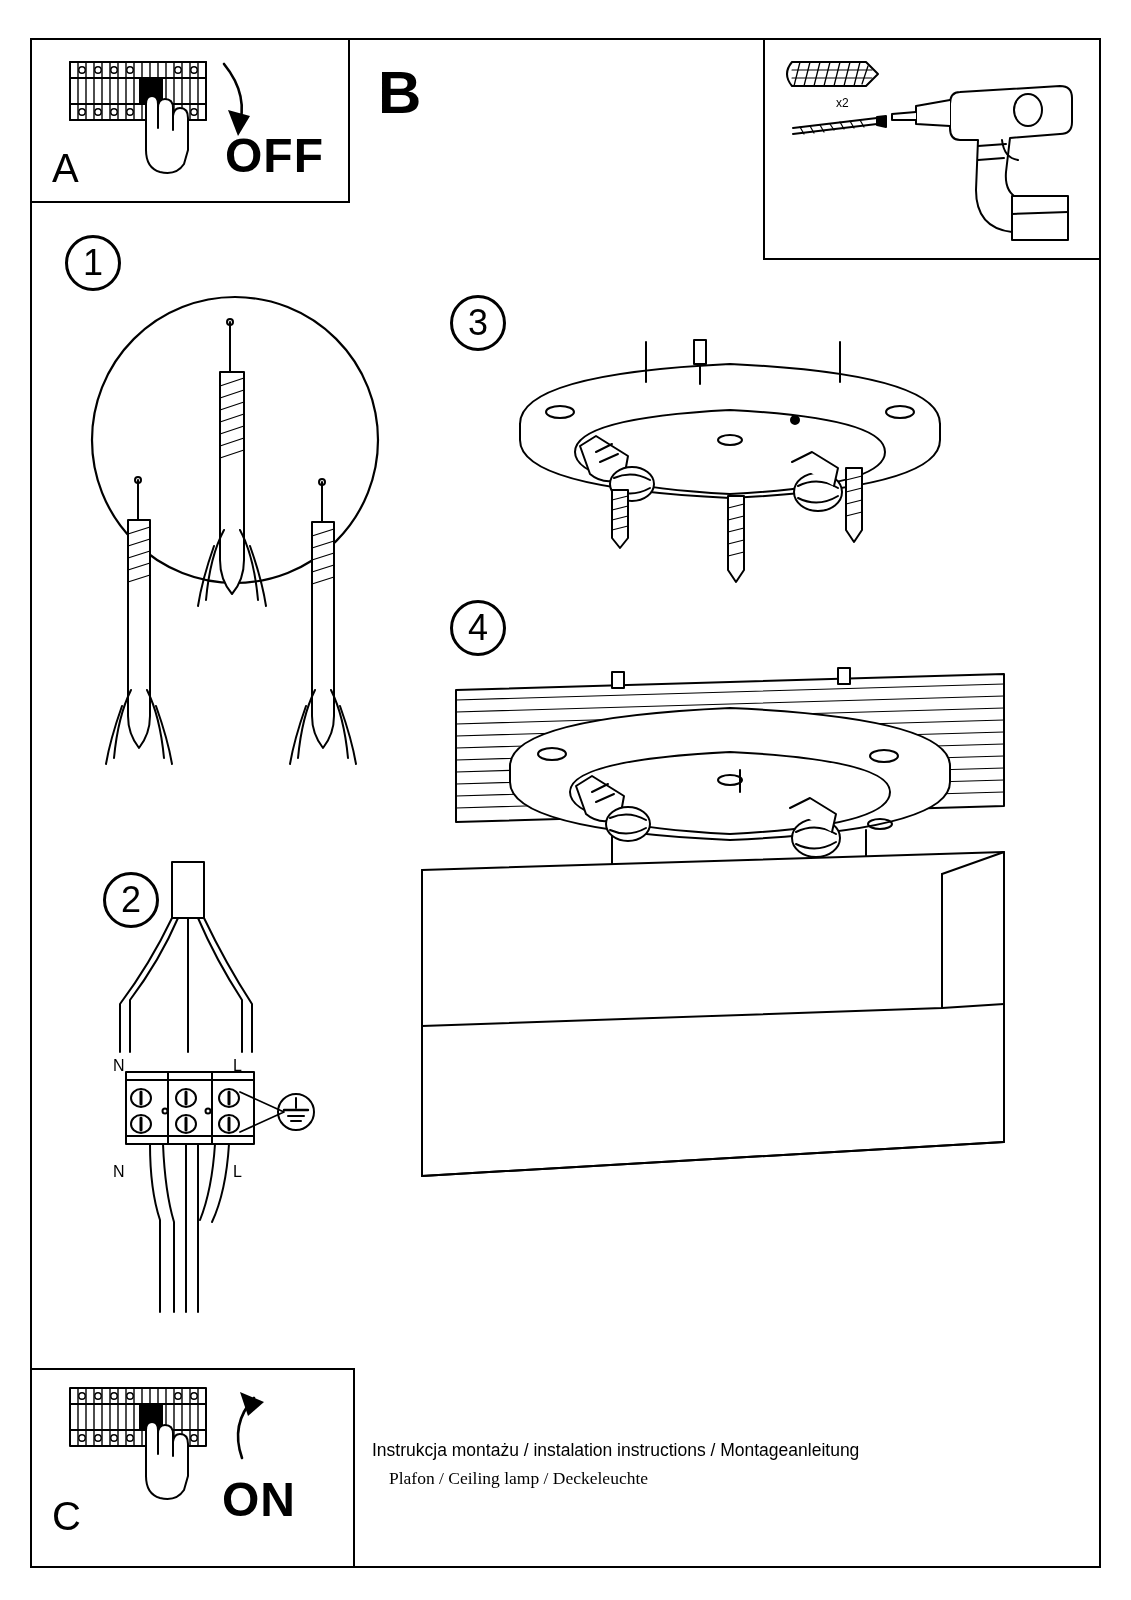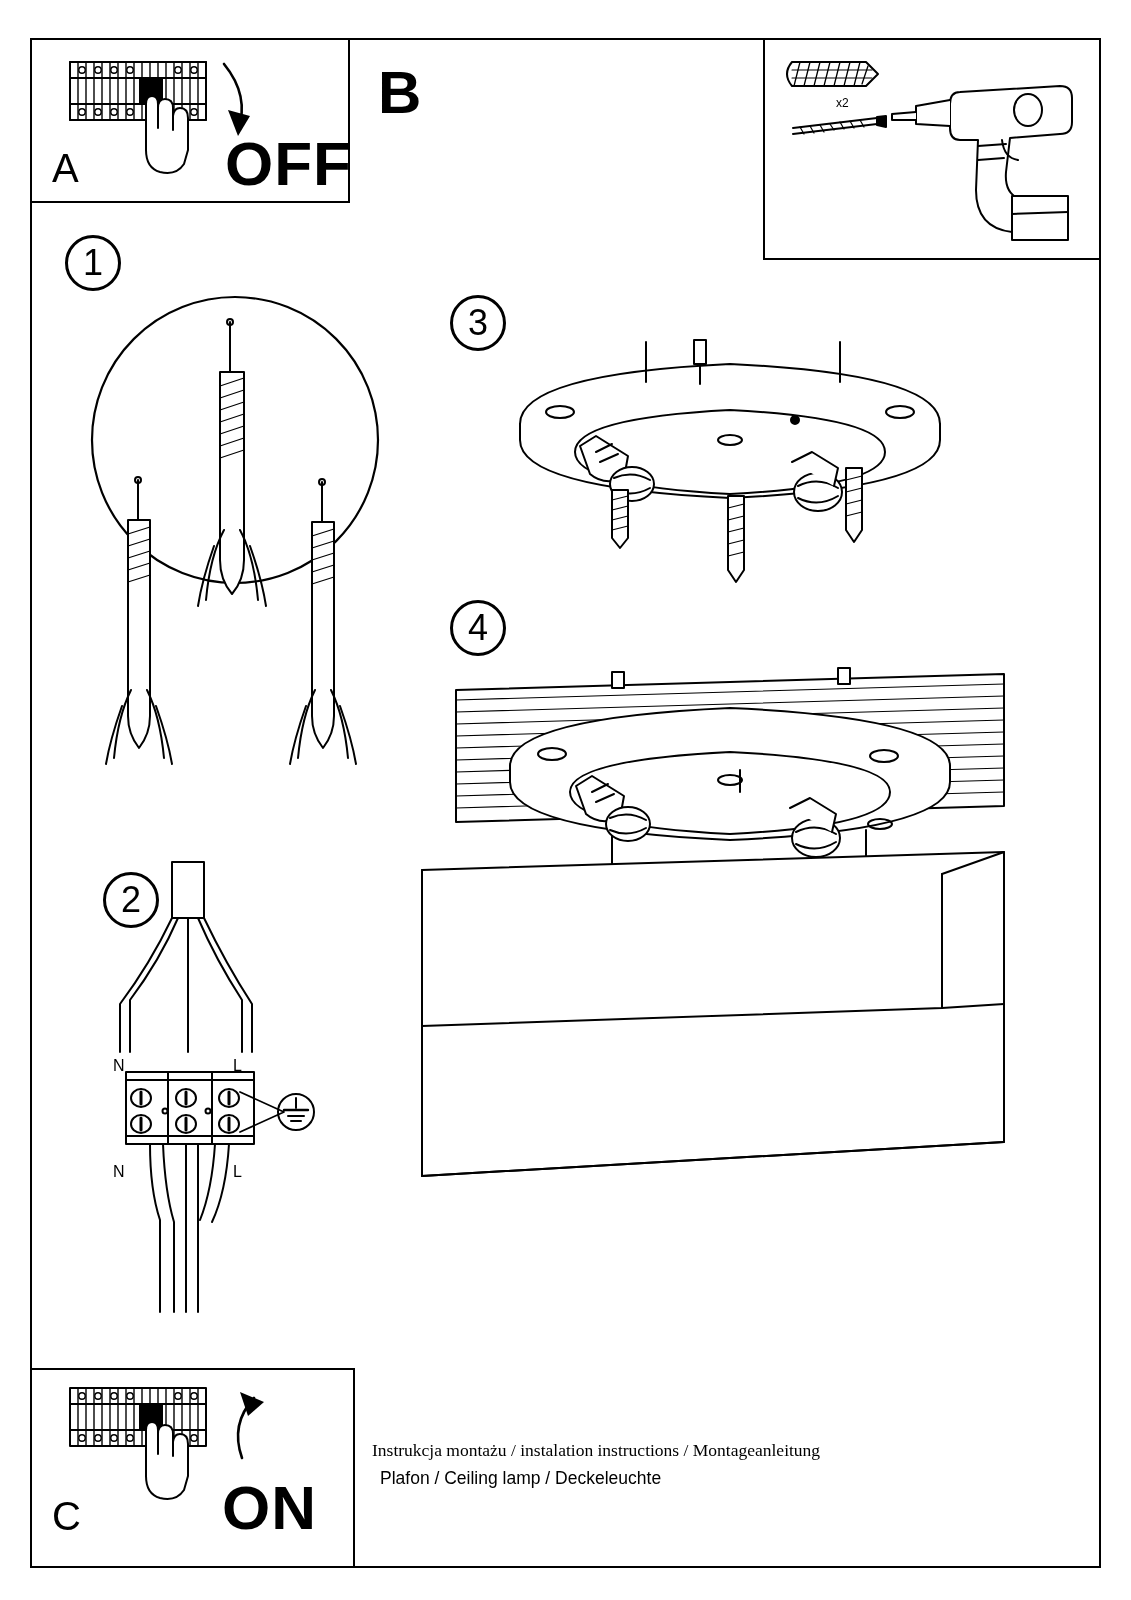--- a/index.html
+++ b/index.html
@@ -34,21 +34,21 @@
     background: #fff;
   }
   .label-letter {
     position: absolute;
     font-size: 40px;
     line-height: 1;
     font-weight: 400;
   }
   .label-big {
     position: absolute;
-    font-size: 62px;
+    font-size: 48px;
     font-weight: 700;
     letter-spacing: 1px;
   }
   .step-circle {
     position: absolute;
     width: 56px;
     height: 56px;
     border: 3px solid #000;
     border-radius: 50%;
     box-sizing: border-box;
@@ -104,22 +104,22 @@
 
   <div class="termlabel" style="left:113px; top:1057px;">N</div>
   <div class="termlabel" style="left:233px; top:1057px;">L</div>
   <div class="termlabel" style="left:113px; top:1163px;">N</div>
   <div class="termlabel" style="left:233px; top:1163px;">L</div>
 
   <div class="box" style="left:30px; top:1368px; width:325px; height:200px;"></div>
   <div class="label-letter" style="left:52px; top:1496px;">C</div>
   <div class="label-big" style="left:222px; top:1472px;">ON</div>
 
-  <div class="caption" style="left:372px; top:1436px;font-family:Liberation Serif, serif;">Instrukcja montażu / instalation instructions / Montageanleitung</div>
-  <div class="caption" style="left:380px; top:1464px;">Plafon / Ceiling lamp / Deckeleuchte</div>
+  <div class="caption" style="left:372px; top:1436px;">Instrukcja montażu / instalation instructions / Montageanleitung</div>
+  <div class="caption" style="left:389px; top:1464px;font-family:Liberation Serif, serif;">Plafon / Ceiling lamp / Deckeleuchte</div>
 
   <svg class="svg-layer" viewBox="0 0 1131 1600" xmlns="http://www.w3.org/2000/svg">
     <g fill="none" stroke="#000" stroke-width="2" stroke-linecap="round" stroke-linejoin="round">
 
       <g>
         <rect x="70" y="62" width="136" height="58" fill="#fff"></rect>
         <rect x="70" y="62" width="136" height="16" fill="#fff"></rect>
         <rect x="70" y="104" width="136" height="16" fill="#fff"></rect>
         <g stroke-width="1.4">
           <line x1="78" y1="62" x2="78" y2="120"></line>

